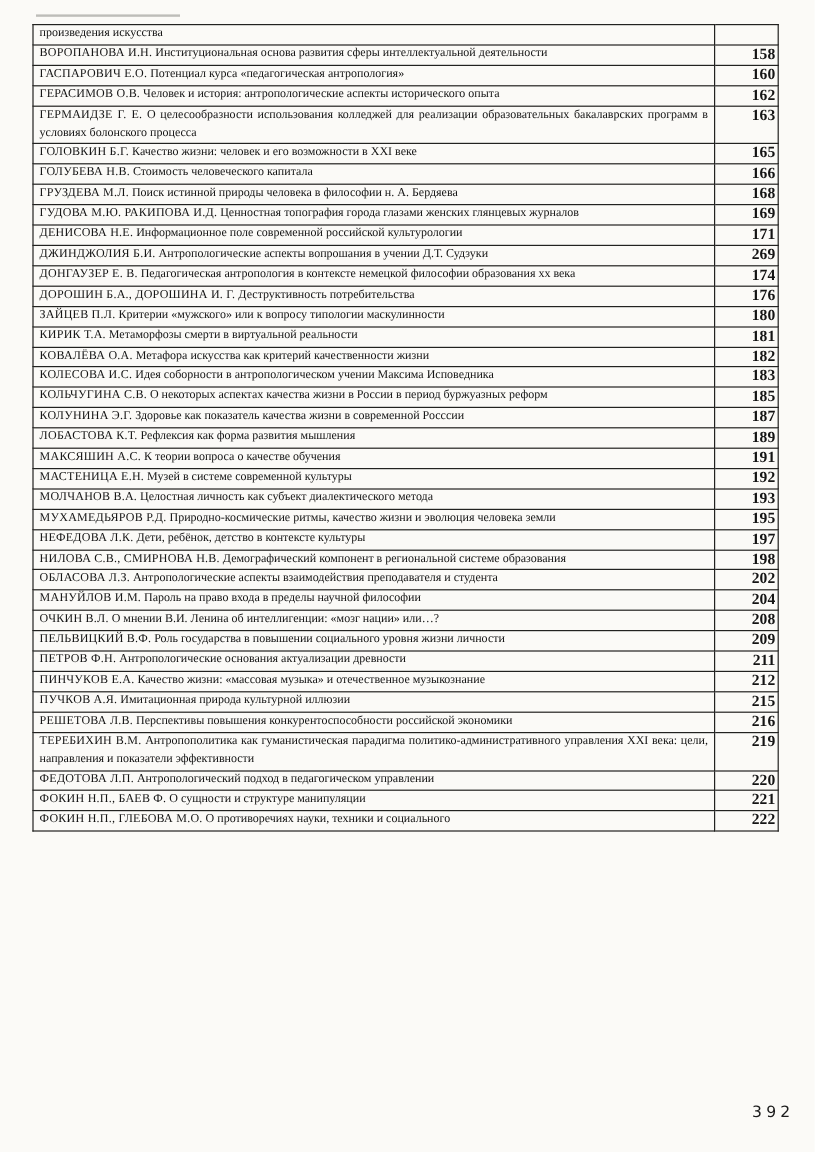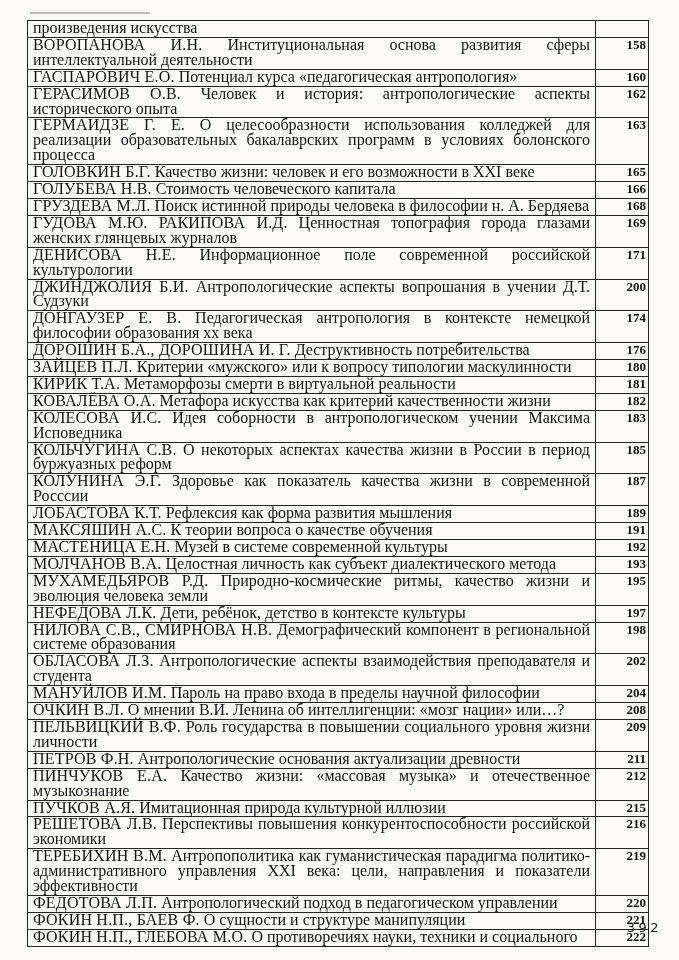--- a/index.html
+++ b/index.html
@@ -33,21 +33,21 @@
     width: 622px;
     border-collapse: collapse;
     table-layout: fixed;
   }
   table.toc td {
     border: 1.5px solid #222220;
     vertical-align: top;
   }
   td.entry-cell {
     padding: 0 5px 1px 5px;
-    font-size: 16px;
+    font-size: 10px;
     line-height: 14.9px;
     text-align: justify;
   }
   td.entry-cell .author {
     font-weight: normal;
     letter-spacing: .2px;
   }
   td.page-cell {
     width: 41px;
     padding: 0 2px 0 9px;
@@ -121,21 +121,21 @@
     <td class="page-cell">169</td>
   </tr>
 
   <tr class="toc-row">
     <td class="entry-cell"><span class="author">ДЕНИСОВА Н.Е.</span><span class="title"> Информационное поле современной российской культурологии</span></td>
     <td class="page-cell">171</td>
   </tr>
 
   <tr class="toc-row">
     <td class="entry-cell"><span class="author">ДЖИНДЖОЛИЯ Б.И.</span><span class="title"> Антропологические аспекты вопрошания в учении Д.Т. Судзуки</span></td>
-    <td class="page-cell">200</td>
+    <td class="page-cell">269</td>
   </tr>
 
   <tr class="toc-row">
     <td class="entry-cell"><span class="author">ДОНГАУЗЕР Е. В.</span><span class="title"> Педагогическая антропология в контексте немецкой философии образования хх века</span></td>
     <td class="page-cell">174</td>
   </tr>
 
   <tr class="toc-row">
     <td class="entry-cell"><span class="author">ДОРОШИН Б.А., ДОРОШИНА И. Г.</span><span class="title"> Деструктивность потребительства</span></td>
     <td class="page-cell">176</td>

